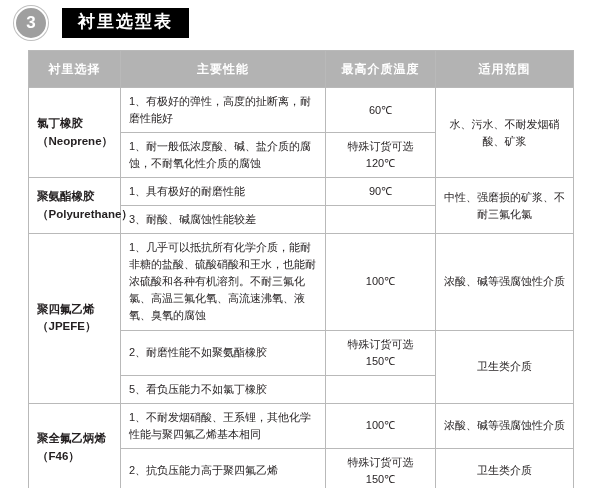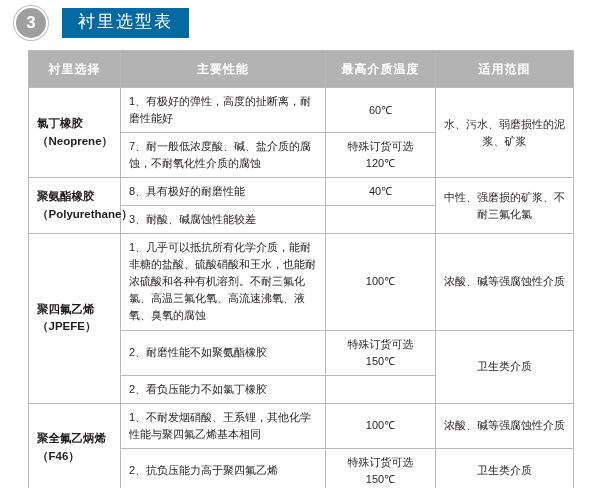--- a/index.html
+++ b/index.html
@@ -40,24 +40,24 @@
     font-weight: bold;
     display: flex;
     align-items: center;
     justify-content: center;
     margin-left: 14px;
     border: 2px solid #ffffff;
     box-shadow: 0 0 0 1px #bfbfbf;
   }
   .title-bar {
     margin-left: 14px;
-    background: #0369a1;
+    background: #000000;
     color: #ffffff;
     font-size: 17px;
-    font-weight: normal;
+    font-weight: bold;
     letter-spacing: 2px;
     padding: 5px 16px 6px 16px;
     line-height: 1.1;
   }
 
   
   .table-wrap {
     position: absolute;
     left: 28px;
     top: 50px;
@@ -135,48 +135,48 @@
           <th>主要性能</th>
           <th>最高介质温度</th>
           <th>适用范围</th>
         </tr>
       </thead>
       <tbody id="table-body">
           <tr>
             <td class="lining" rowspan="2">氯丁橡胶<br>（Neoprene）</td>
             <td class="perf">1、有极好的弹性，高度的扯断离，耐磨性能好</td>
             <td class="temp">60℃</td>
-            <td class="range" rowspan="2">水、污水、弱磨损性的泥浆、矿浆</td>
+            <td class="range" rowspan="2">水、污水、不耐发烟硝酸、矿浆</td>
           </tr>
           <tr>
-            <td class="perf">7、耐一般低浓度酸、碱、盐介质的腐蚀，不耐氧化性介质的腐蚀</td>
+            <td class="perf">1、耐一般低浓度酸、碱、盐介质的腐蚀，不耐氧化性介质的腐蚀</td>
             <td class="temp">特殊订货可选<br>120℃</td>
           </tr>
           <tr>
             <td class="lining" rowspan="2">聚氨酯橡胶<br>（Polyurethane）</td>
-            <td class="perf">8、具有极好的耐磨性能</td>
-            <td class="temp">40℃</td>
+            <td class="perf">1、具有极好的耐磨性能</td>
+            <td class="temp">90℃</td>
             <td class="range" rowspan="2">中性、强磨损的矿浆、不耐三氟化氯</td>
           </tr>
           <tr>
             <td class="perf">3、耐酸、碱腐蚀性能较差</td>
           </tr>
           <tr>
             <td class="lining" rowspan="3">聚四氟乙烯<br>（JPEFE）</td>
             <td class="perf">1、几乎可以抵抗所有化学介质，能耐非糖的盐酸、硫酸硝酸和王水，也能耐浓硫酸和各种有机溶剂。不耐三氟化氯、高温三氟化氧、高流速沸氧、液氧、臭氧的腐蚀</td>
             <td class="temp">100℃</td>
             <td class="range" rowspan="1">浓酸、碱等强腐蚀性介质</td>
           </tr>
           <tr>
             <td class="perf">2、耐磨性能不如聚氨酯橡胶</td>
             <td class="temp">特殊订货可选<br>150℃</td>
             <td class="range" rowspan="2">卫生类介质</td>
           </tr>
           <tr>
-            <td class="perf">2、看负压能力不如氯丁橡胶</td>
+            <td class="perf">5、看负压能力不如氯丁橡胶</td>
           </tr>
           <tr>
             <td class="lining" rowspan="2">聚全氟乙炳烯<br>（F46）</td>
             <td class="perf">1、不耐发烟硝酸、王系锂，其他化学性能与聚四氟乙烯基本相同</td>
             <td class="temp">100℃</td>
             <td class="range" rowspan="1">浓酸、碱等强腐蚀性介质</td>
           </tr>
           <tr>
             <td class="perf">2、抗负压能力高于聚四氟乙烯</td>
             <td class="temp">特殊订货可选<br>150℃</td>

